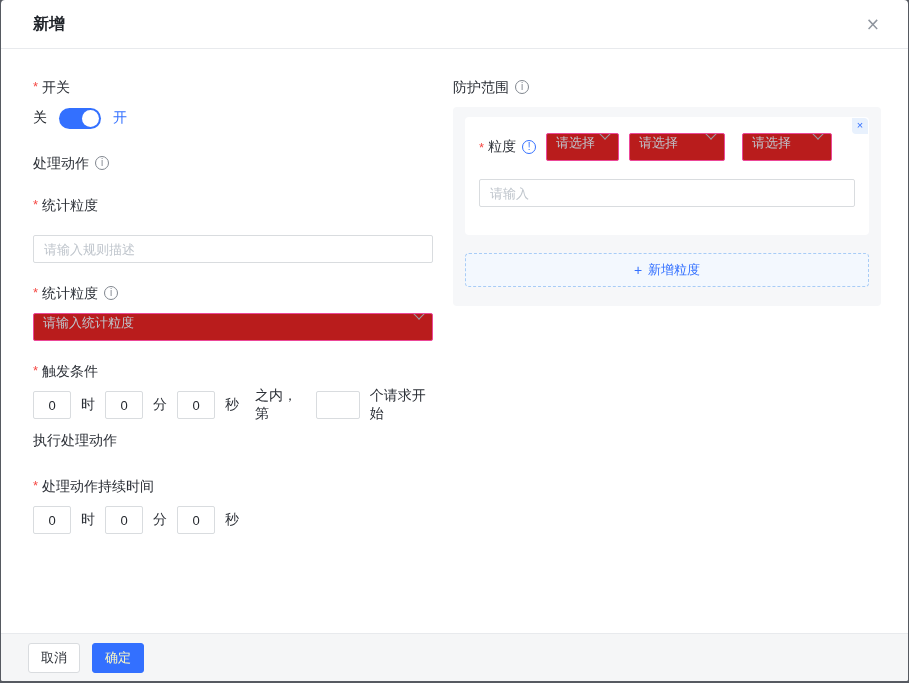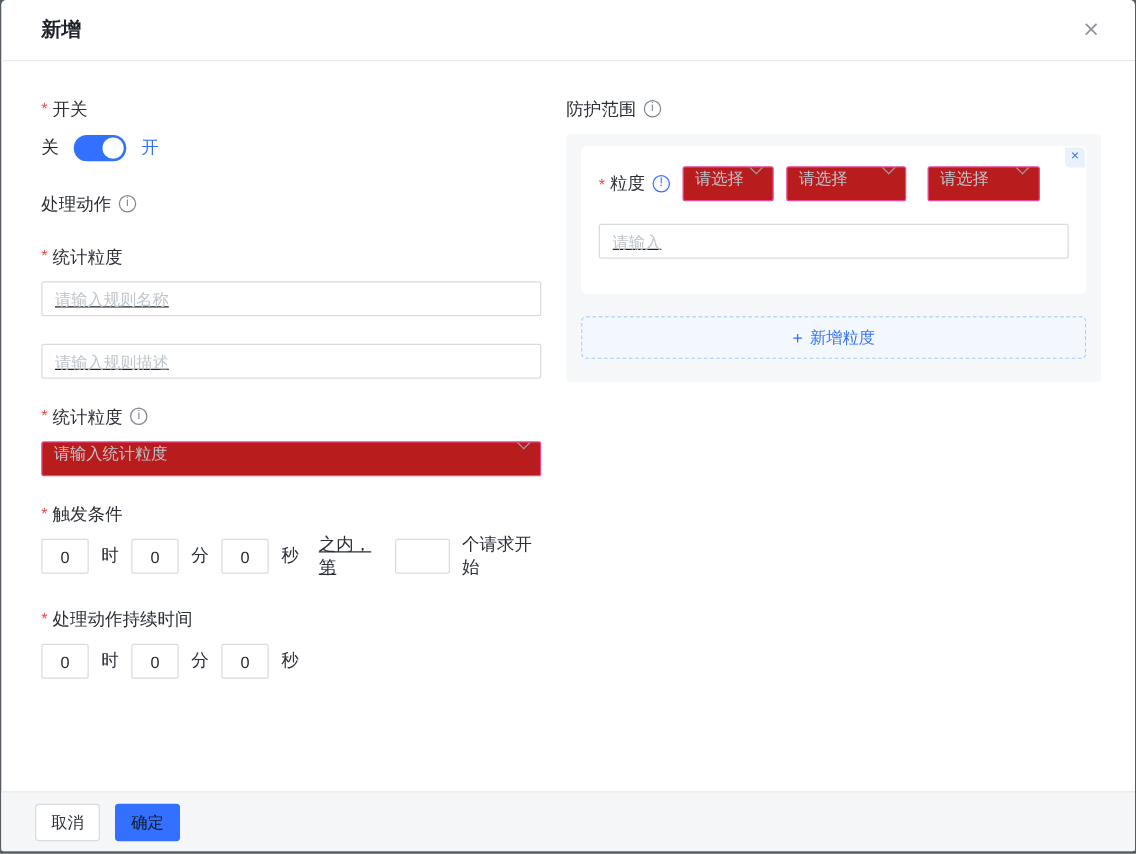--- a/index.html
+++ b/index.html
@@ -73,21 +73,20 @@
     border: 1px solid #cfd3d8; background: #fff; flex: 0 0 14px;
   }
 
   
   .text-input {
     width: 100%; height: 28px;
     border: 1px solid #d9dcdf; border-radius: 2px;
     padding: 0 10px; font-size: 13px; color: #1f2329;
     outline: none; background: #fff;
     font-family: "Liberation Sans", "DejaVu Sans", sans-serif;
-    text-decoration: underline;
   }
   .text-input::placeholder { color: #bfc5cc; opacity: 1; }
 
   .select {
     height: 28px; border: 1px solid #ec4899; border-radius: 2px;
     display: flex; align-items: flex-start; background: #b91c1c;
     padding: 0 9px; cursor: pointer; overflow: hidden; white-space: nowrap;
   }
   .select .ph { flex: 1 1 auto; font-size: 13px; color: #bfc5cc; overflow: hidden; }
   .chev {
@@ -97,21 +96,21 @@
   }
 
   
   .time-row { display: flex; align-items: center; gap: 10px; height: 28px; font-size: 14px; color: #2b2f36; }
   .num {
     width: 38px; height: 28px; border: 1px solid #d9dcdf; border-radius: 2px;
     text-align: center; font-size: 13px; color: #1f2329; outline: none;
     font-family: "Liberation Sans", "DejaVu Sans", sans-serif;
   }
   .num.wide { width: 44px; }
-  .gap-left { margin-left: 6px; text-decoration: underline; }
+  .gap-left { margin-left: 6px; }
   .sub-text { font-size: 14px; color: #2b2f36; margin-top: 13px; }
 
   
   .scope-panel {
     background: #f6f7f9; border-radius: 4px;
     padding: 10px 12px 19px 12px; margin-top: 10px;
   }
   .scope-card {
     background: #fff; border-radius: 4px; position: relative;
     padding: 16px 14px 28px 14px;
@@ -141,21 +140,21 @@
     background: #f5f6f7; border-top: 1px solid #e8eaed;
     display: flex; align-items: center; justify-content: flex-start;
     gap: 12px; padding: 0 27px;
   }
   .btn {
     height: 30px; padding: 0 12px; font-size: 13px;
     border: 1px solid #d9dcdf; border-radius: 3px;
     background: #fff; color: #2b2f36; cursor: pointer;
     font-family: "Liberation Sans", "DejaVu Sans", sans-serif;
   }
-  .btn.primary { background: #3370ff; border-color: #3370ff; color: #0f172a; }
+  .btn.primary { background: #3370ff; border-color: #3370ff; color: #fef9c3; }
 </style>
 </head>
 <body>
 
 <div class="modal">
 
   <div class="modal-header">
     <span class="modal-title">新增</span>
     <span class="close-x">×</span>
   </div>
@@ -183,21 +182,20 @@
           <span>处理动作</span>
           <span class="info-icon">i</span>
         </div>
       </div>
 
       <div class="group tight">
         <div class="form-label">
           <span class="req">*</span>
           <span>统计粒度</span>
         </div>
-        <input class="text-input" placeholder="请输入规则名称" style="">
       </div>
 
       <div class="group tight">
         <input class="text-input" placeholder="请输入规则描述" style="">
       </div>
 
       <div class="group tight">
         <div class="form-label">
           <span class="req">*</span>
           <span>统计粒度</span>
@@ -218,20 +216,21 @@
           <input class="num" value="0" style="">
           <span>时</span>
           <input class="num" value="0" style="">
           <span>分</span>
           <input class="num" value="0" style="">
           <span>秒</span>
           <span class="gap-left">之内，第</span>
           <input class="num wide" value="" style="">
           <span>个请求开始</span>
         </div>
+        <div class="sub-text">执行处理动作</div>
       </div>
 
       <div class="group" style="margin-top: 28px;">
         <div class="form-label">
           <span class="req">*</span>
           <span>处理动作持续时间</span>
         </div>
         <div class="time-row">
           <input class="num" value="0" style="">
           <span>时</span>

